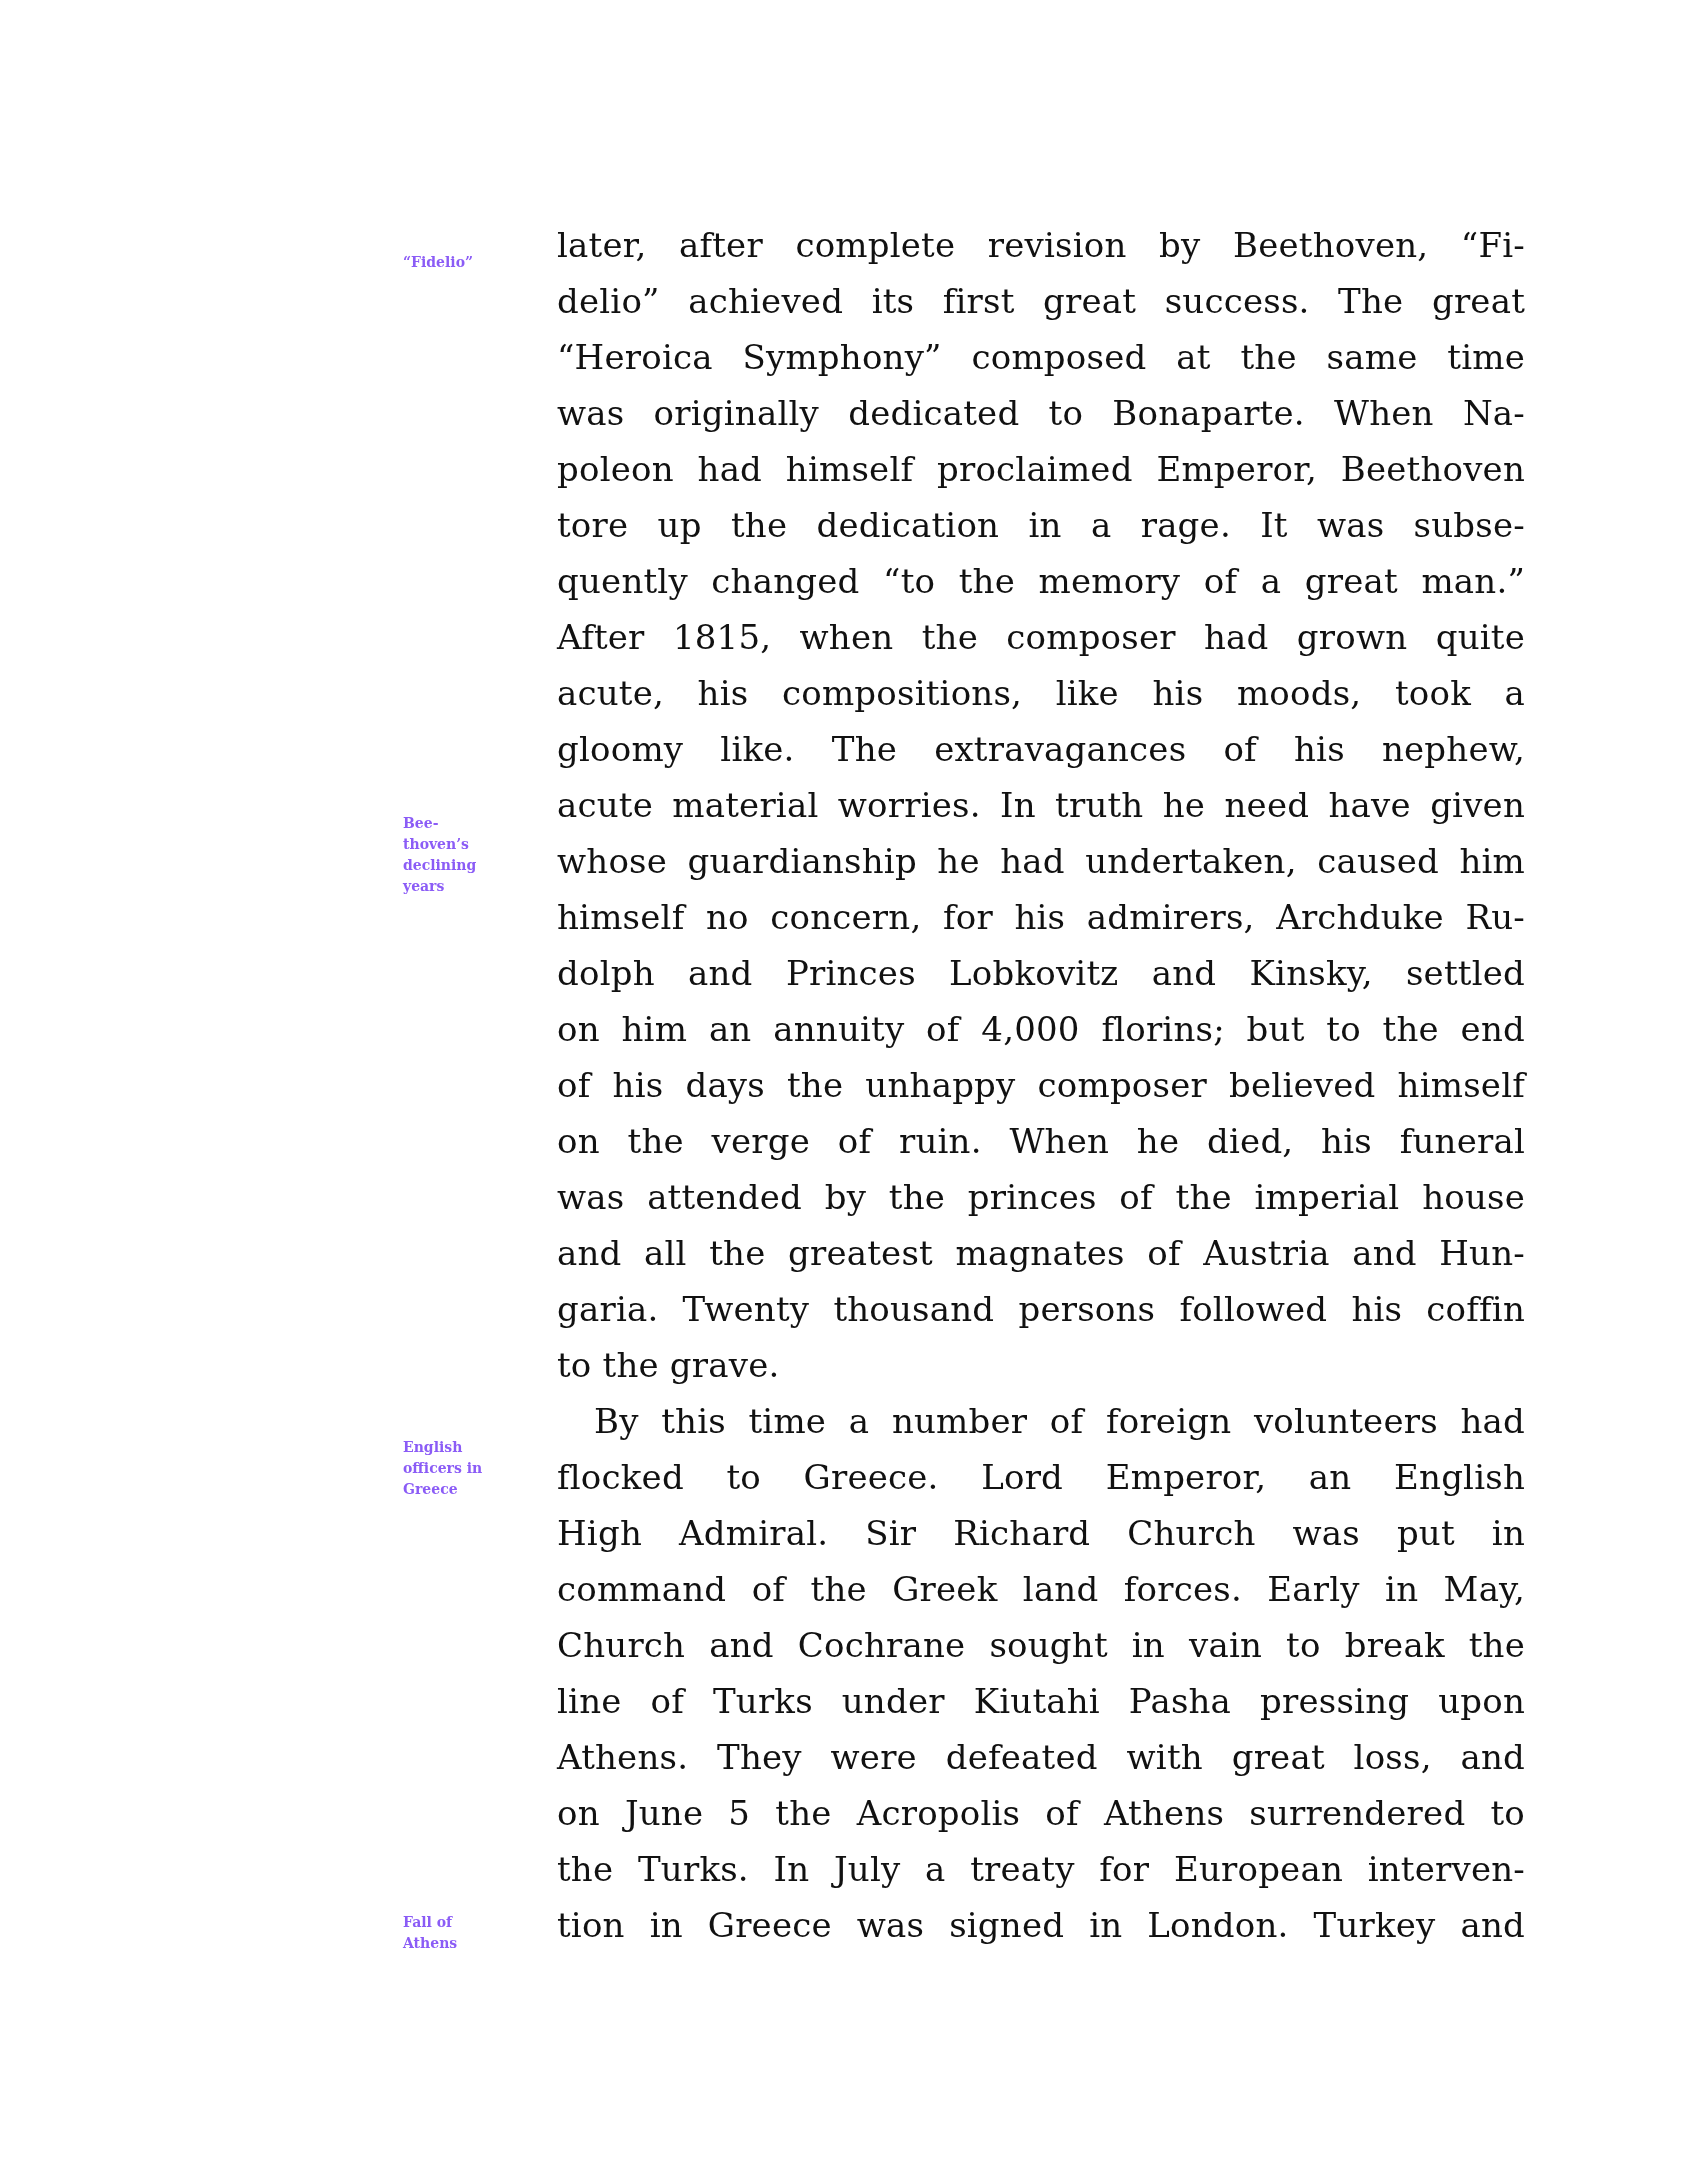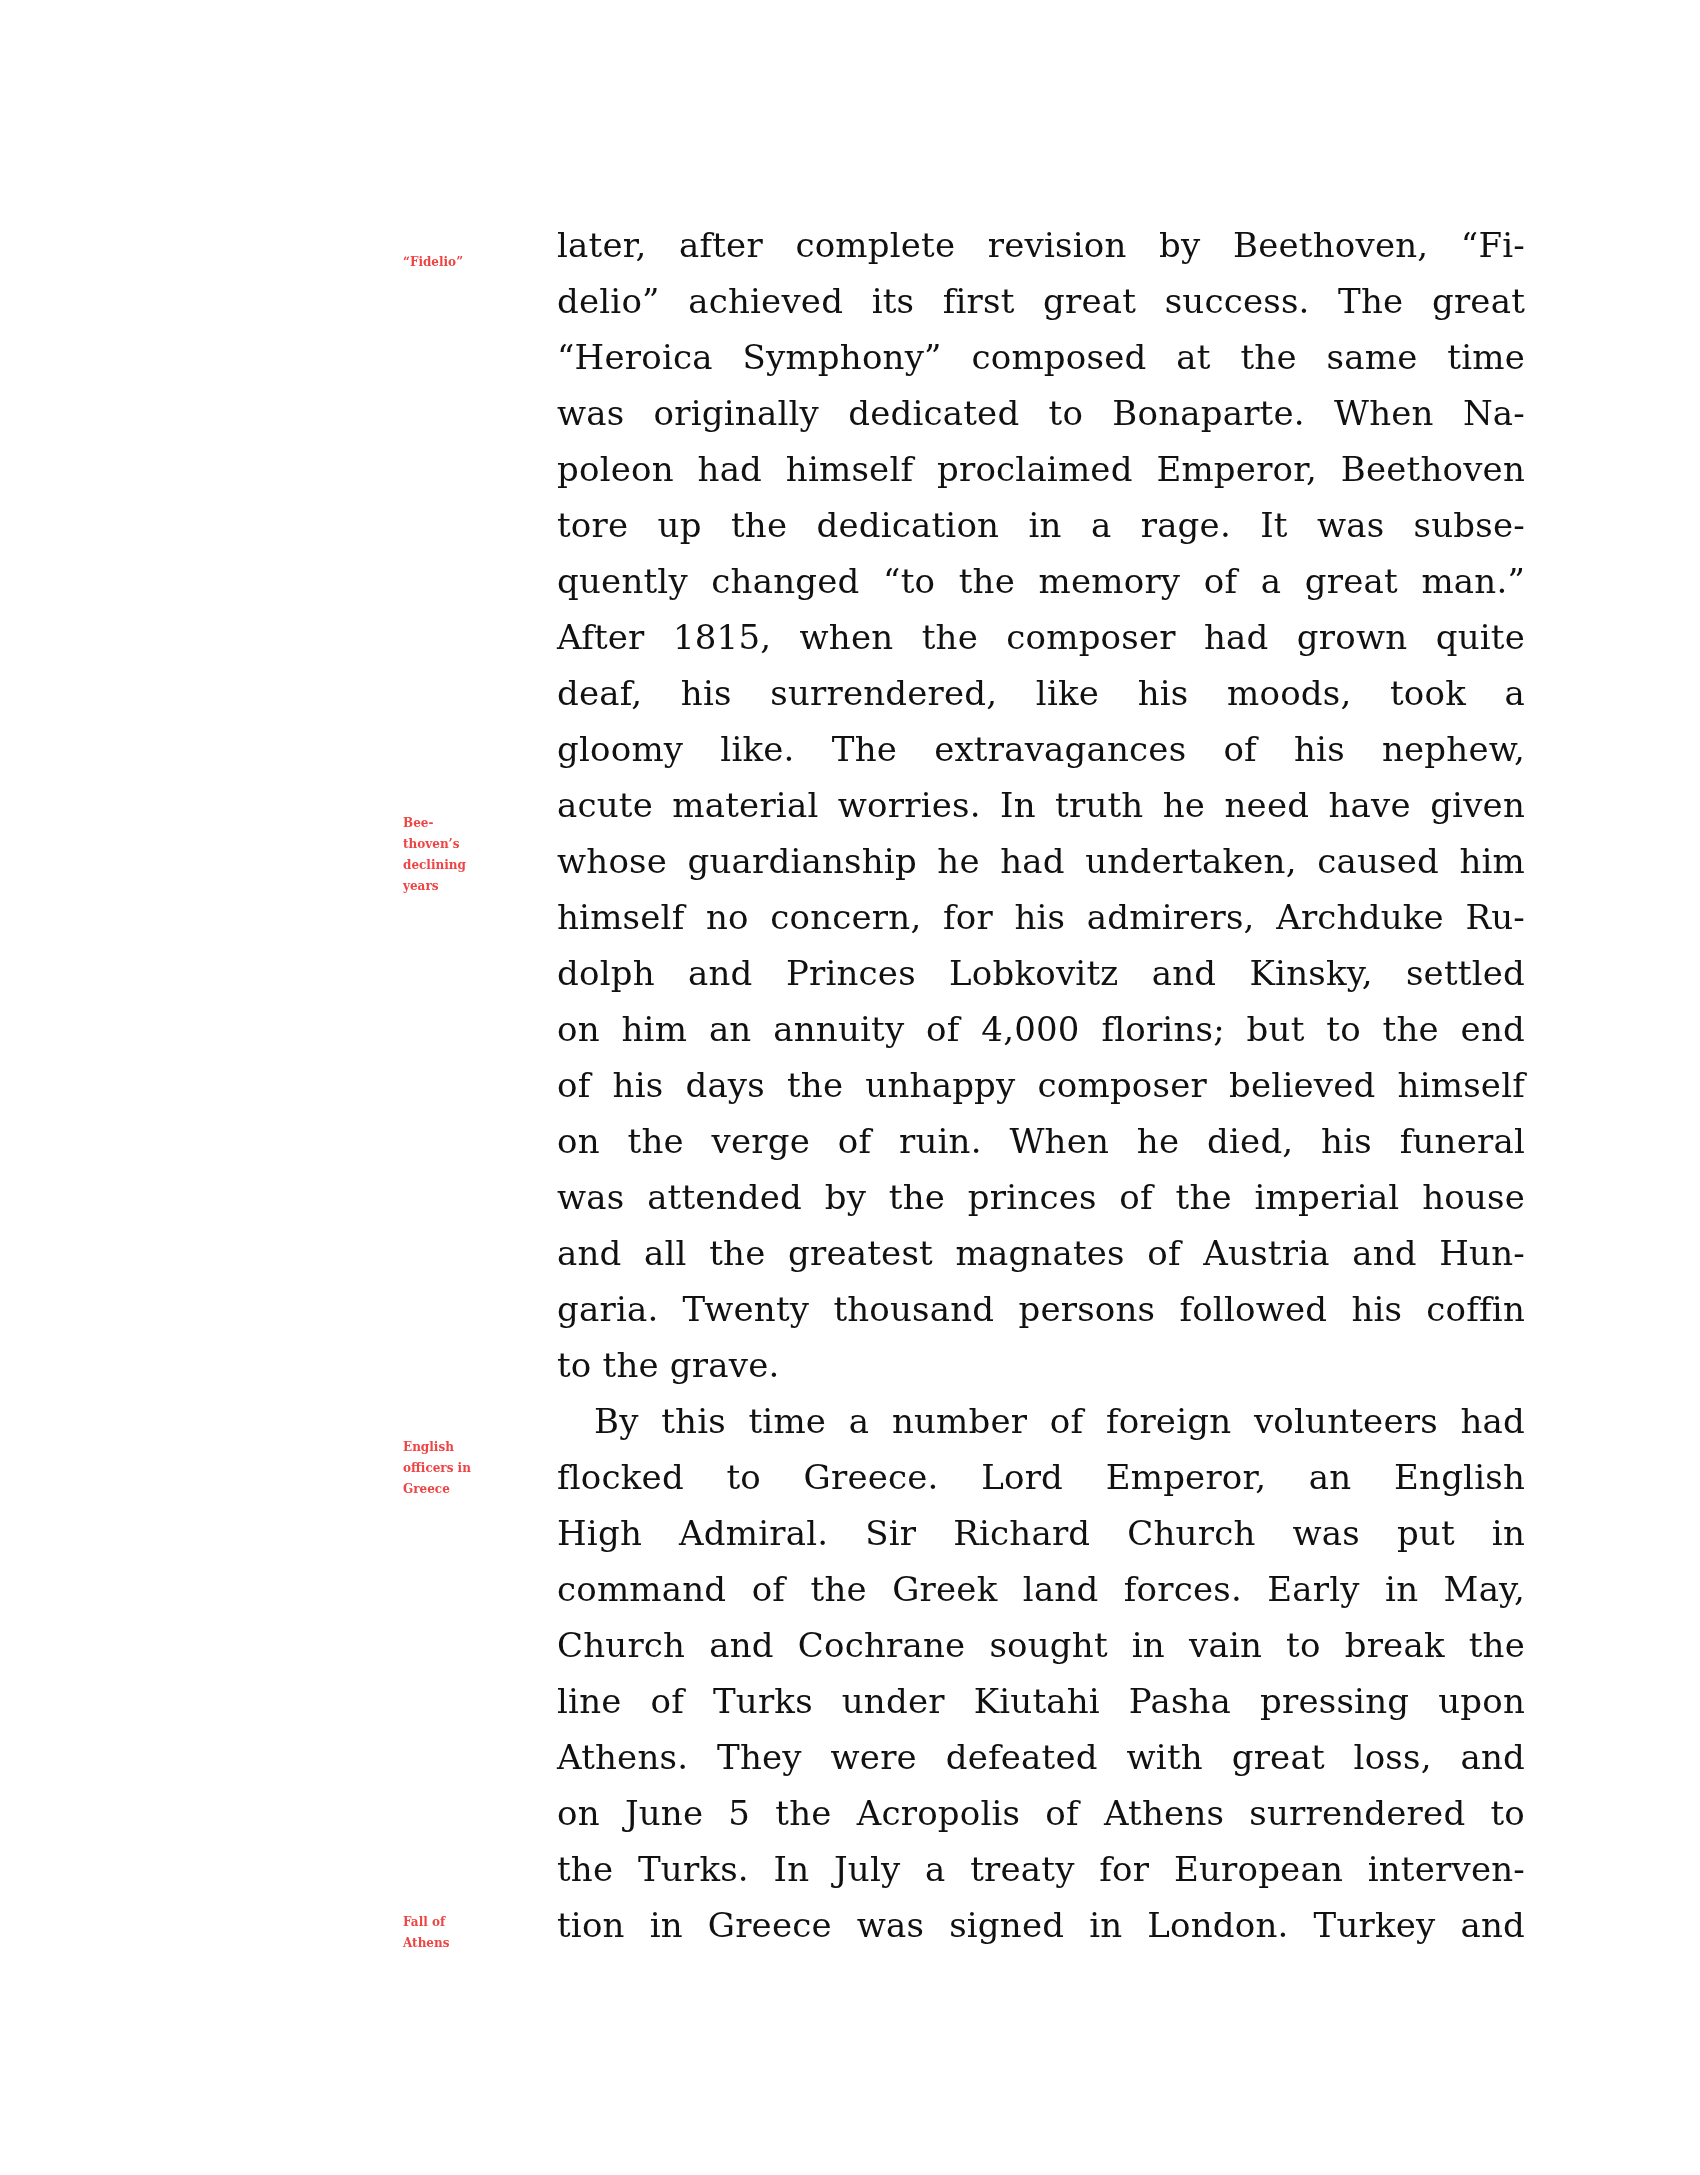--- a/index.html
+++ b/index.html
@@ -9,21 +9,21 @@
   .page-number { position: absolute; left: 0; top: 0; font-size: 35px; letter-spacing: -1px; }
   .running-title { position: absolute; left: 0; right: 0; top: 3.8px; text-align: center; font-style: italic; font-size: 29px; letter-spacing: 2.9px; }
   .running-title span { padding-left: 67px; }
   .year { position: absolute; right: 0; top: 5.8px; font-size: 21px; font-weight: bold; letter-spacing: -1px; }
 
   .body-text { position: absolute; left: 557px; top: 217px; width: 968px; font-family: "DejaVu Serif", serif; font-size: 34px; line-height: 56px; }
   .line { display: block; height: 56px; white-space: nowrap; text-align: justify; text-align-last: justify; letter-spacing: 0.2px; }
   .line.last { text-align-last: left; }
   .line.indent { padding-left: 37px; }
 
-  .margin-note { position: absolute; left: 403px; width: 134px; font-family: "DejaVu Serif", serif; font-size: 12px; line-height: 21px; font-weight: bold; color: #ef4444; }
+  .margin-note { position: absolute; left: 403px; width: 134px; font-family: "DejaVu Serif", serif; font-size: 14px; line-height: 21px; font-weight: bold; color: #8b5cf6; }
   .margin-note span { display: block; white-space: nowrap; }
 </style>
 </head>
 <body>
 
 <div class="page">
 
 
   <div class="margin-note" style="top:252px;">
     <span>“Fidelio”</span>
@@ -49,21 +49,21 @@
 
   <div class="body-text">
     <span class="line">later, after complete revision by Beethoven, “Fi-</span>
     <span class="line">delio” achieved its first great success.  The great</span>
     <span class="line">“Heroica Symphony” composed at the same time</span>
     <span class="line">was originally dedicated to Bonaparte.  When Na-</span>
     <span class="line">poleon had himself proclaimed Emperor, Beethoven</span>
     <span class="line">tore up the dedication in a rage.  It was subse-</span>
     <span class="line">quently changed “to the memory of a great man.”</span>
     <span class="line">After 1815, when the composer had grown quite</span>
-    <span class="line">deaf, his surrendered, like his moods, took a</span>
+    <span class="line">acute, his compositions, like his moods, took a</span>
     <span class="line">gloomy like.  The extravagances of his nephew,</span>
     <span class="line">acute material worries.  In truth he need have given</span>
     <span class="line">whose guardianship he had undertaken, caused him</span>
     <span class="line">himself no concern, for his admirers, Archduke Ru-</span>
     <span class="line">dolph and Princes Lobkovitz and Kinsky, settled</span>
     <span class="line">on him an annuity of 4,000 florins; but to the end</span>
     <span class="line">of his days the unhappy composer believed himself</span>
     <span class="line">on the verge of ruin.  When he died, his funeral</span>
     <span class="line">was attended by the princes of the imperial house</span>
     <span class="line">and all the greatest magnates of Austria and Hun-</span>

